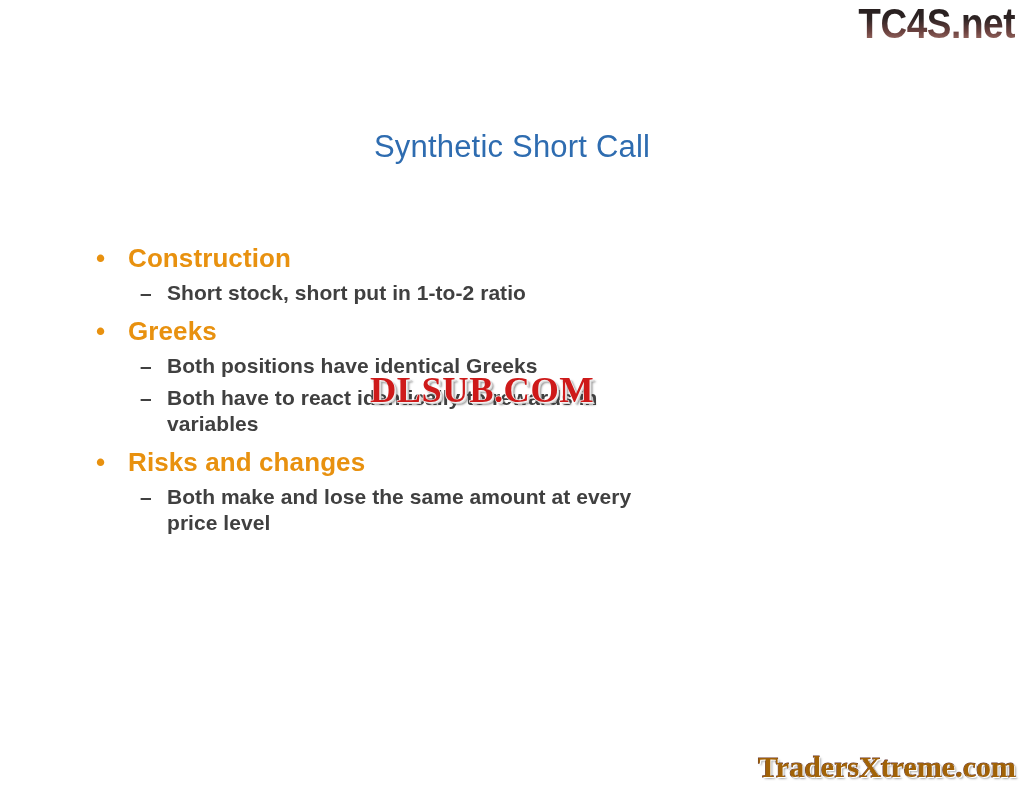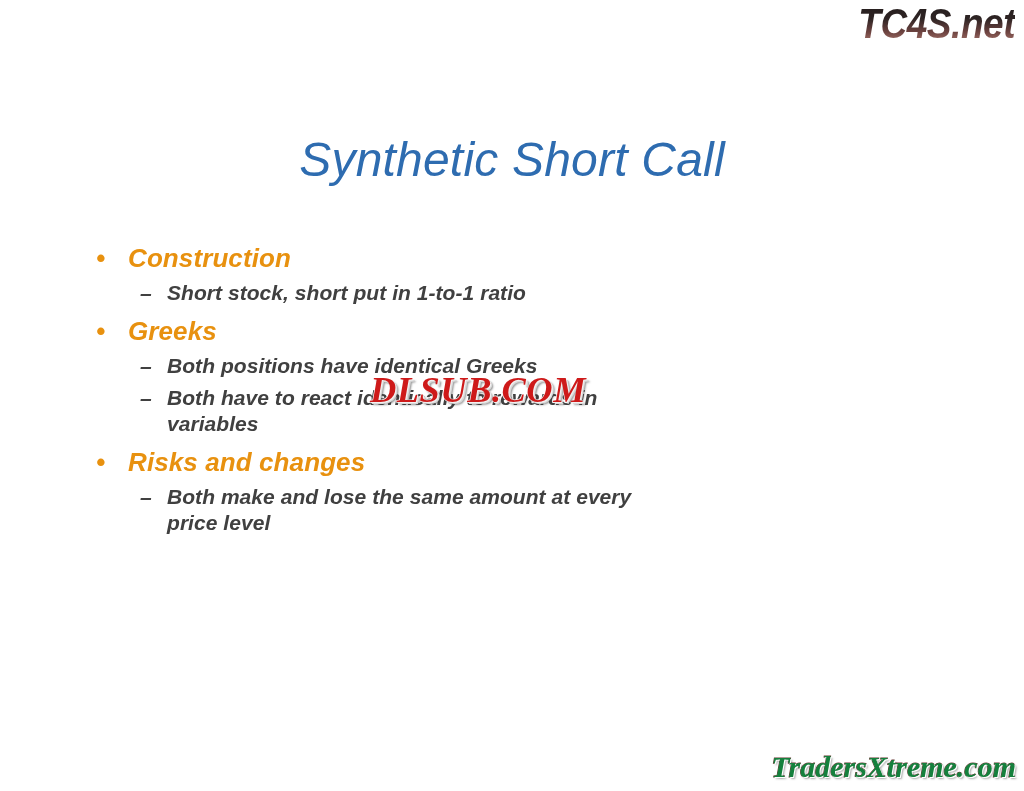--- a/index.html
+++ b/index.html
@@ -9,21 +9,20 @@
   }
   body {
     font-family: "Liberation Sans", sans-serif;
   }
   #slide {
     position: relative;
     width: 1024px;
     height: 791px;
     background: #ffffff;
     overflow: hidden;
-    font-style: italic;
   }
 
   
   #brand-logo {
     position: absolute;
     right: 9px;
     top: 2px;
     font-family: "Liberation Sans", sans-serif;
     font-weight: bold;
     font-size: 42px;
@@ -36,25 +35,25 @@
     background-clip: text;
     color: transparent;
     text-shadow: none;
     white-space: nowrap;
   }
 
   
   #slide-title {
     position: absolute;
     left: 0;
-    top: 100px;
+    top: 108px;
     width: 1024px;
     text-align: center;
     color: #2E6CB0;
-    font-size: 48px;
+    font-size: 31px;
     font-weight: 400;
     letter-spacing: 0.2px;
     font-family: "Liberation Sans", sans-serif;
   }
 
   
   #body-content {
     position: absolute;
     left: 88px;
     top: 243px;
@@ -126,21 +125,21 @@
   
   #bottom-watermark {
     position: absolute;
     right: 8px;
     bottom: 8px;
     font-family: "Liberation Serif", serif;
     font-weight: bold;
     font-size: 30px;
     line-height: 32px;
     letter-spacing: 0px;
-    color: #15803d;
+    color: #a16207;
     white-space: nowrap;
     -webkit-text-stroke: 1px #6a3a36;
     paint-order: stroke fill;
     text-shadow:
       1px 1px 0 #ffffff,
       2px 2px 2px rgba(90,90,90,0.5);
     margin-top: 29px;
   }
 </style>
 </head>
@@ -154,21 +153,21 @@
 
   <div id="body-content">
 
     <div class="lvl1">
       <span class="dot">•</span>
       <span>Construction</span>
     </div>
 
     <div class="lvl2">
       <span class="dash">–</span>
-      <span class="txt">Short stock, short put in 1-to-1 ratio</span>
+      <span class="txt">Short stock, short put in 1-to-2 ratio</span>
     </div>
 
     <div class="lvl1">
       <span class="dot">•</span>
       <span>Greeks</span>
     </div>
 
     <div class="lvl2">
       <span class="dash">–</span>
       <span class="txt">Both positions have identical Greeks</span>

